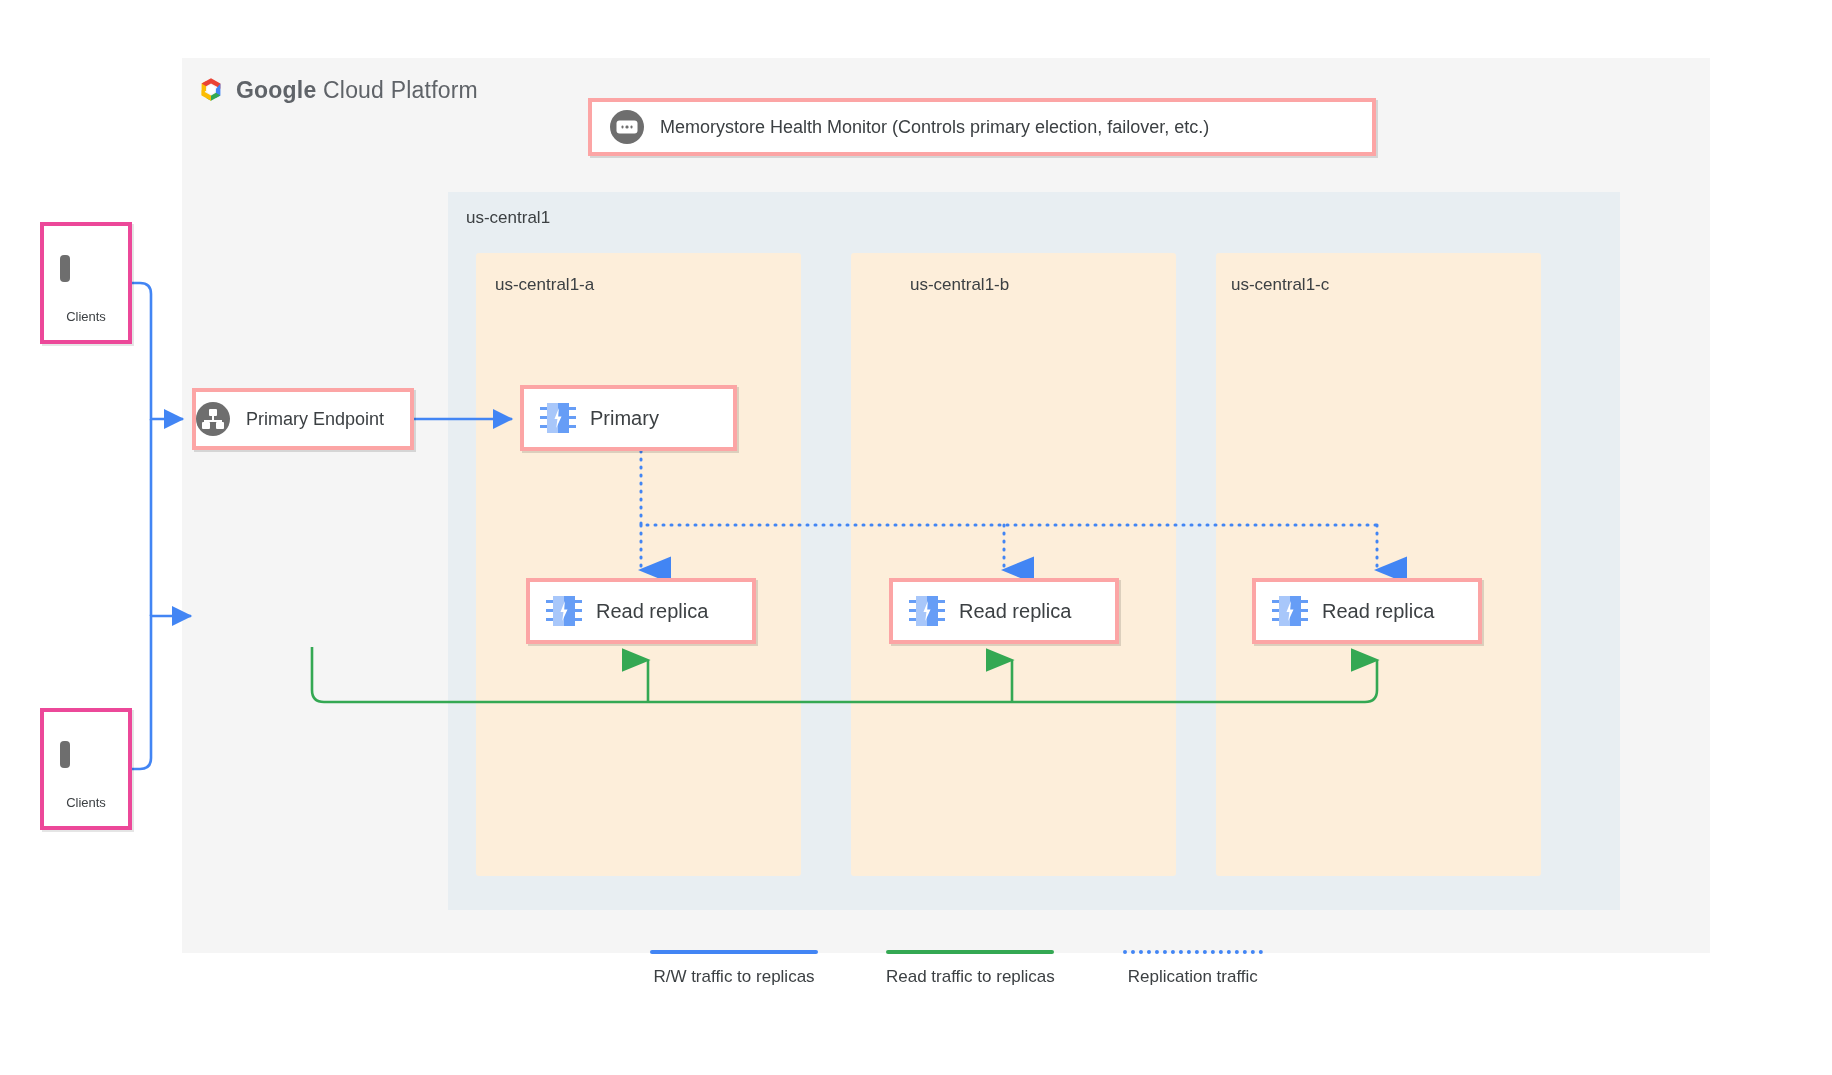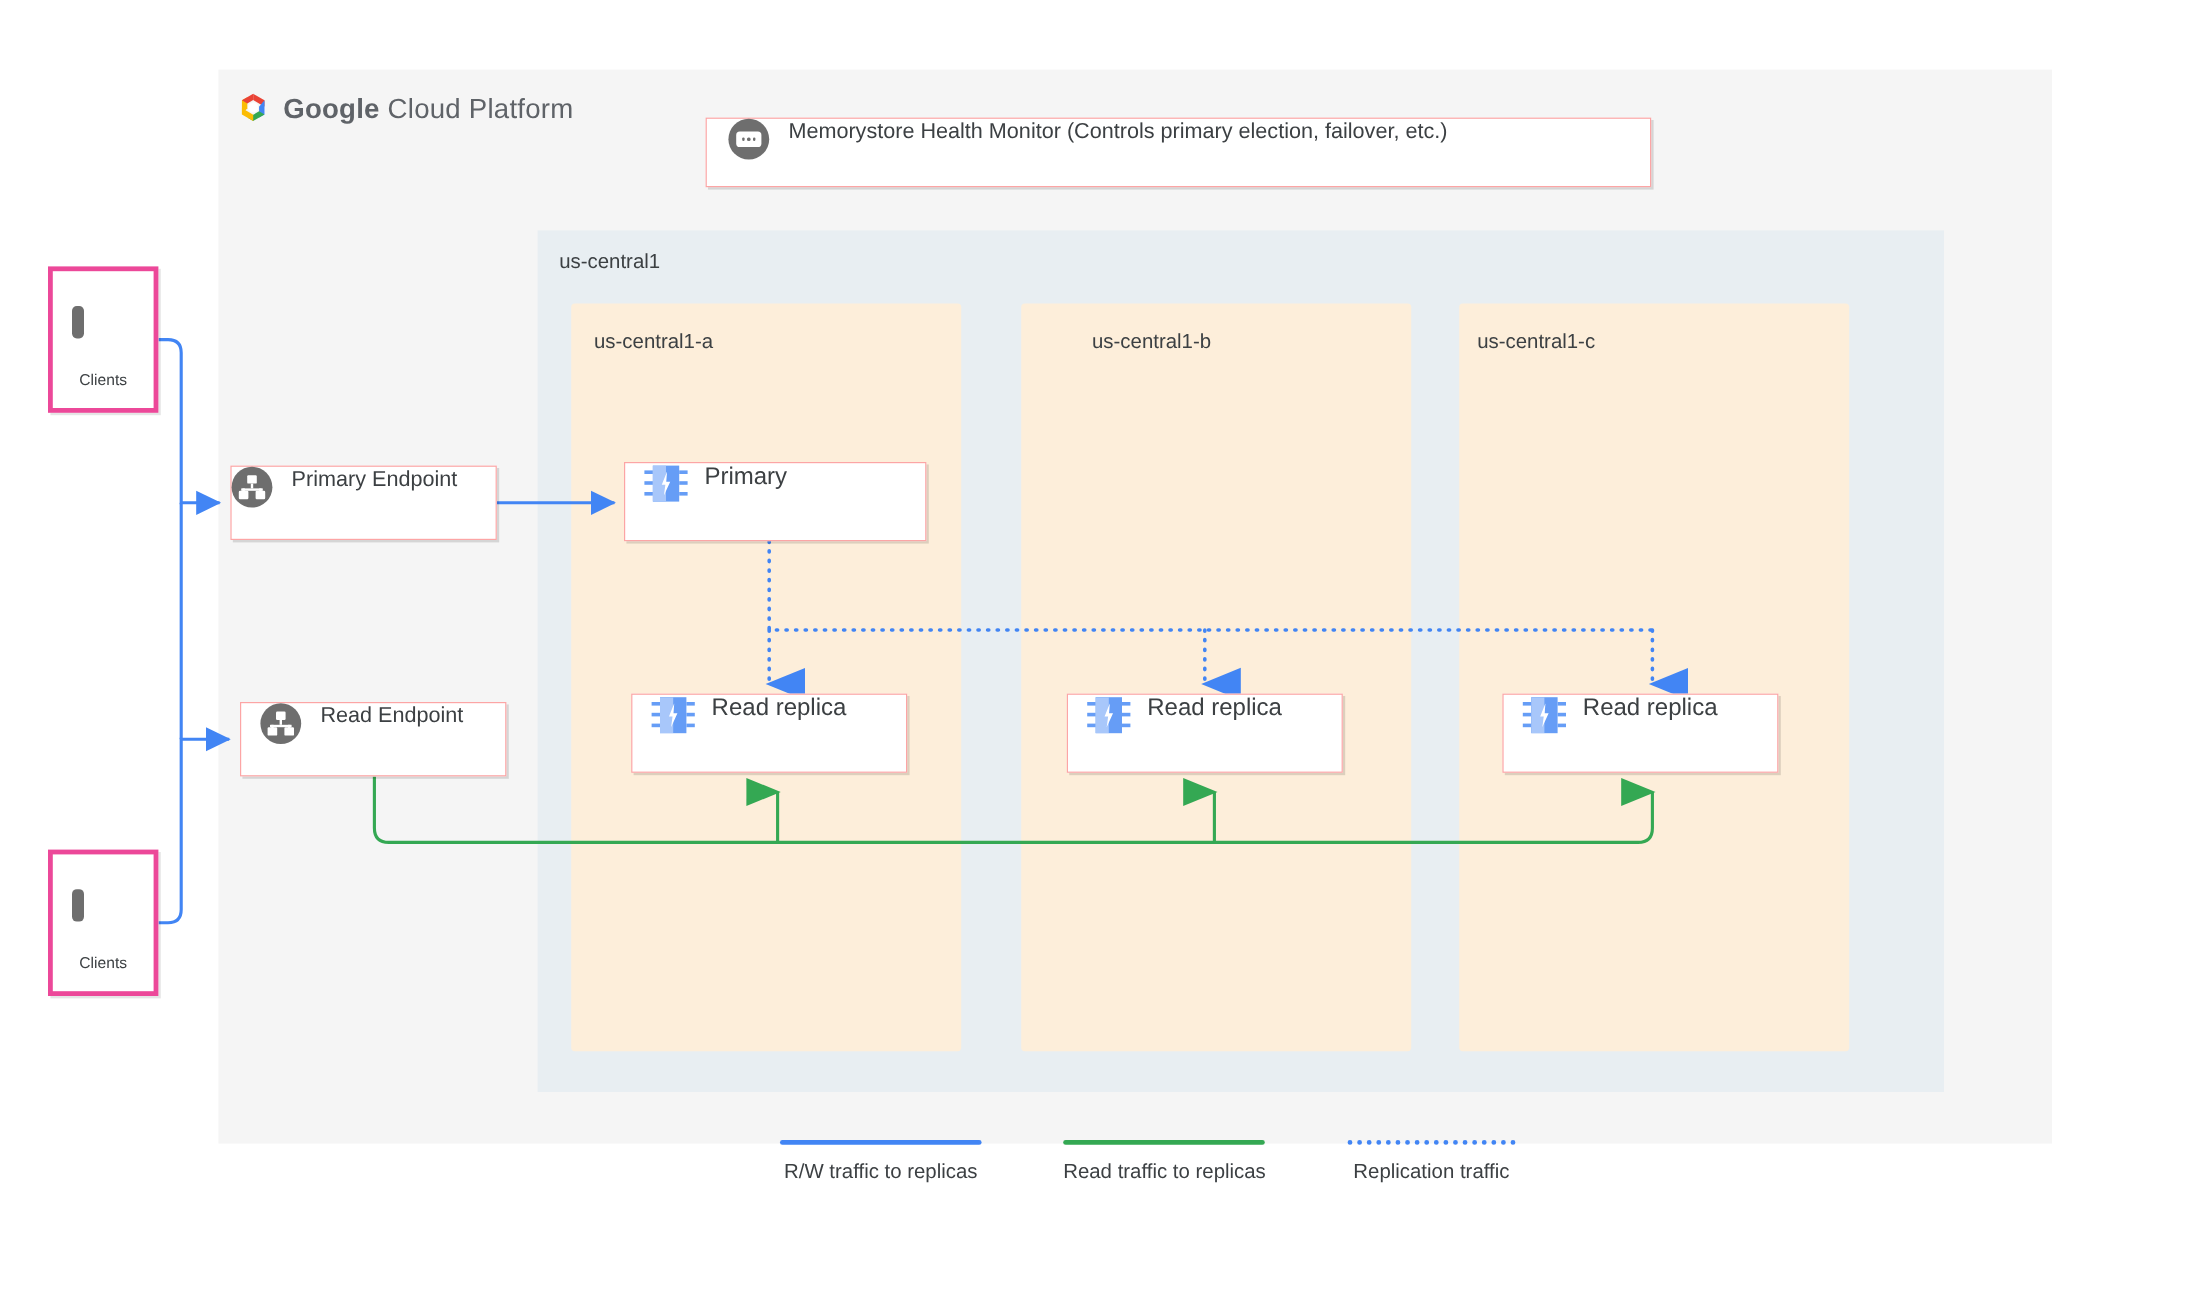--- a/index.html
+++ b/index.html
@@ -36,23 +36,23 @@
   .zone { position:absolute; top:253px; width:325px; height:623px; background:#fdeeda; border-radius:3px; }
   .zone.z-a { left:476px; }
   .zone.z-b { left:851px; }
   .zone.z-c { left:1216px; width:325px; }
   .zone-label { position:absolute; top:275px; font-size:17px; color:#3c4043; }
   .zl-a { left:495px; } .zl-b { left:910px; } .zl-c { left:1231px; }
 
   
   .card {
     position:absolute; background:#ffffff;
-    border:1px solid #fca5a5;
+    border:4px solid #fca5a5;
     box-shadow:2px 2px 0 rgba(0,0,0,0.13);
-    display:flex; align-items:flex-start; box-sizing:border-box;
+    display:flex; align-items:center; box-sizing:border-box;
   }
   .card .label { font-size:18px; color:#3c4043; white-space:nowrap; }
 
   
   .health-monitor { left:588px; top:98px; width:788px; height:58px; padding-left:18px; gap:16px; }
   .health-monitor .label { font-size:18px; }
 
   
   .circ-icon { width:34px; height:34px; border-radius:50%; background:#6e6e6e; position:relative; flex:none; }
   .circ-icon .bubble {
@@ -91,21 +91,21 @@
   .chip { width:36px; height:34px; position:relative; flex:none; }
   .chip .body { position:absolute; left:7px; top:2px; width:22px; height:30px; background:#669df6; overflow:hidden; }
   .chip .body .lt { position:absolute; left:0; top:0; width:11px; height:100%; background:#a8c7fa; }
   .chip .bolt { position:absolute; left:50%; top:50%; transform:translate(-50%,-50%);
                 width:11px; height:20px; background:#ffffff;
                 clip-path:polygon(58% 0%, 18% 55%, 45% 55%, 34% 100%, 82% 42%, 52% 42%); }
   .chip .pin { position:absolute; width:7px; height:3px; background:#669df6; }
   .chip .pl { left:0; } .chip .pr { right:0; }
   .chip .p1 { top:6px; } .chip .p2 { top:15px; } .chip .p3 { top:24px; }
 
-  .node-primary { left:520px; top:385px; width:252px; height:66px; padding-left:16px; gap:14px; }
+  .node-primary { left:520px; top:385px; width:217px; height:66px; padding-left:16px; gap:14px; }
   .node-rep-a { left:526px; top:578px; width:230px; height:66px; padding-left:16px; gap:14px; }
   .node-rep-b { left:889px; top:578px; width:230px; height:66px; padding-left:16px; gap:14px; }
   .node-rep-c { left:1252px; top:578px; width:230px; height:66px; padding-left:16px; gap:14px; }
   .node-primary .label, .card.rep .label { font-size:20px; }
 
   
   svg.wires { position:absolute; inset:0; width:1832px; height:1075px; pointer-events:none; }
 
   
   .legend { position:absolute; left:650px; top:950px; display:flex; gap:68px; align-items:flex-start; }
@@ -205,34 +205,20 @@
           <span class="n top"></span>
           <span class="n vs"></span>
           <span class="n hs"></span>
         <span class="n vl"></span>
           <span class="n vr"></span>
           <span class="n bl"></span>
           <span class="n br"></span>
         </span>
     </span>
     <span class="label">Primary Endpoint</span>
-  </div>
-  <div class="card ep-read">
-    <span class="circ-icon">
-      <span class="hier">
-          <span class="n top"></span>
-          <span class="n vs"></span>
-          <span class="n hs"></span>
-        <span class="n vl"></span>
-          <span class="n vr"></span>
-          <span class="n bl"></span>
-          <span class="n br"></span>
-        </span>
-    </span>
-    <span class="label">Read Endpoint</span>
   </div>
 
   <div class="card node-primary">
     <span class="chip">
       <span class="pin pl p1"></span>
         <span class="pin pl p2"></span>
         <span class="pin pl p3"></span>
       <span class="pin pr p1"></span>
         <span class="pin pr p2"></span>
         <span class="pin pr p3"></span>

